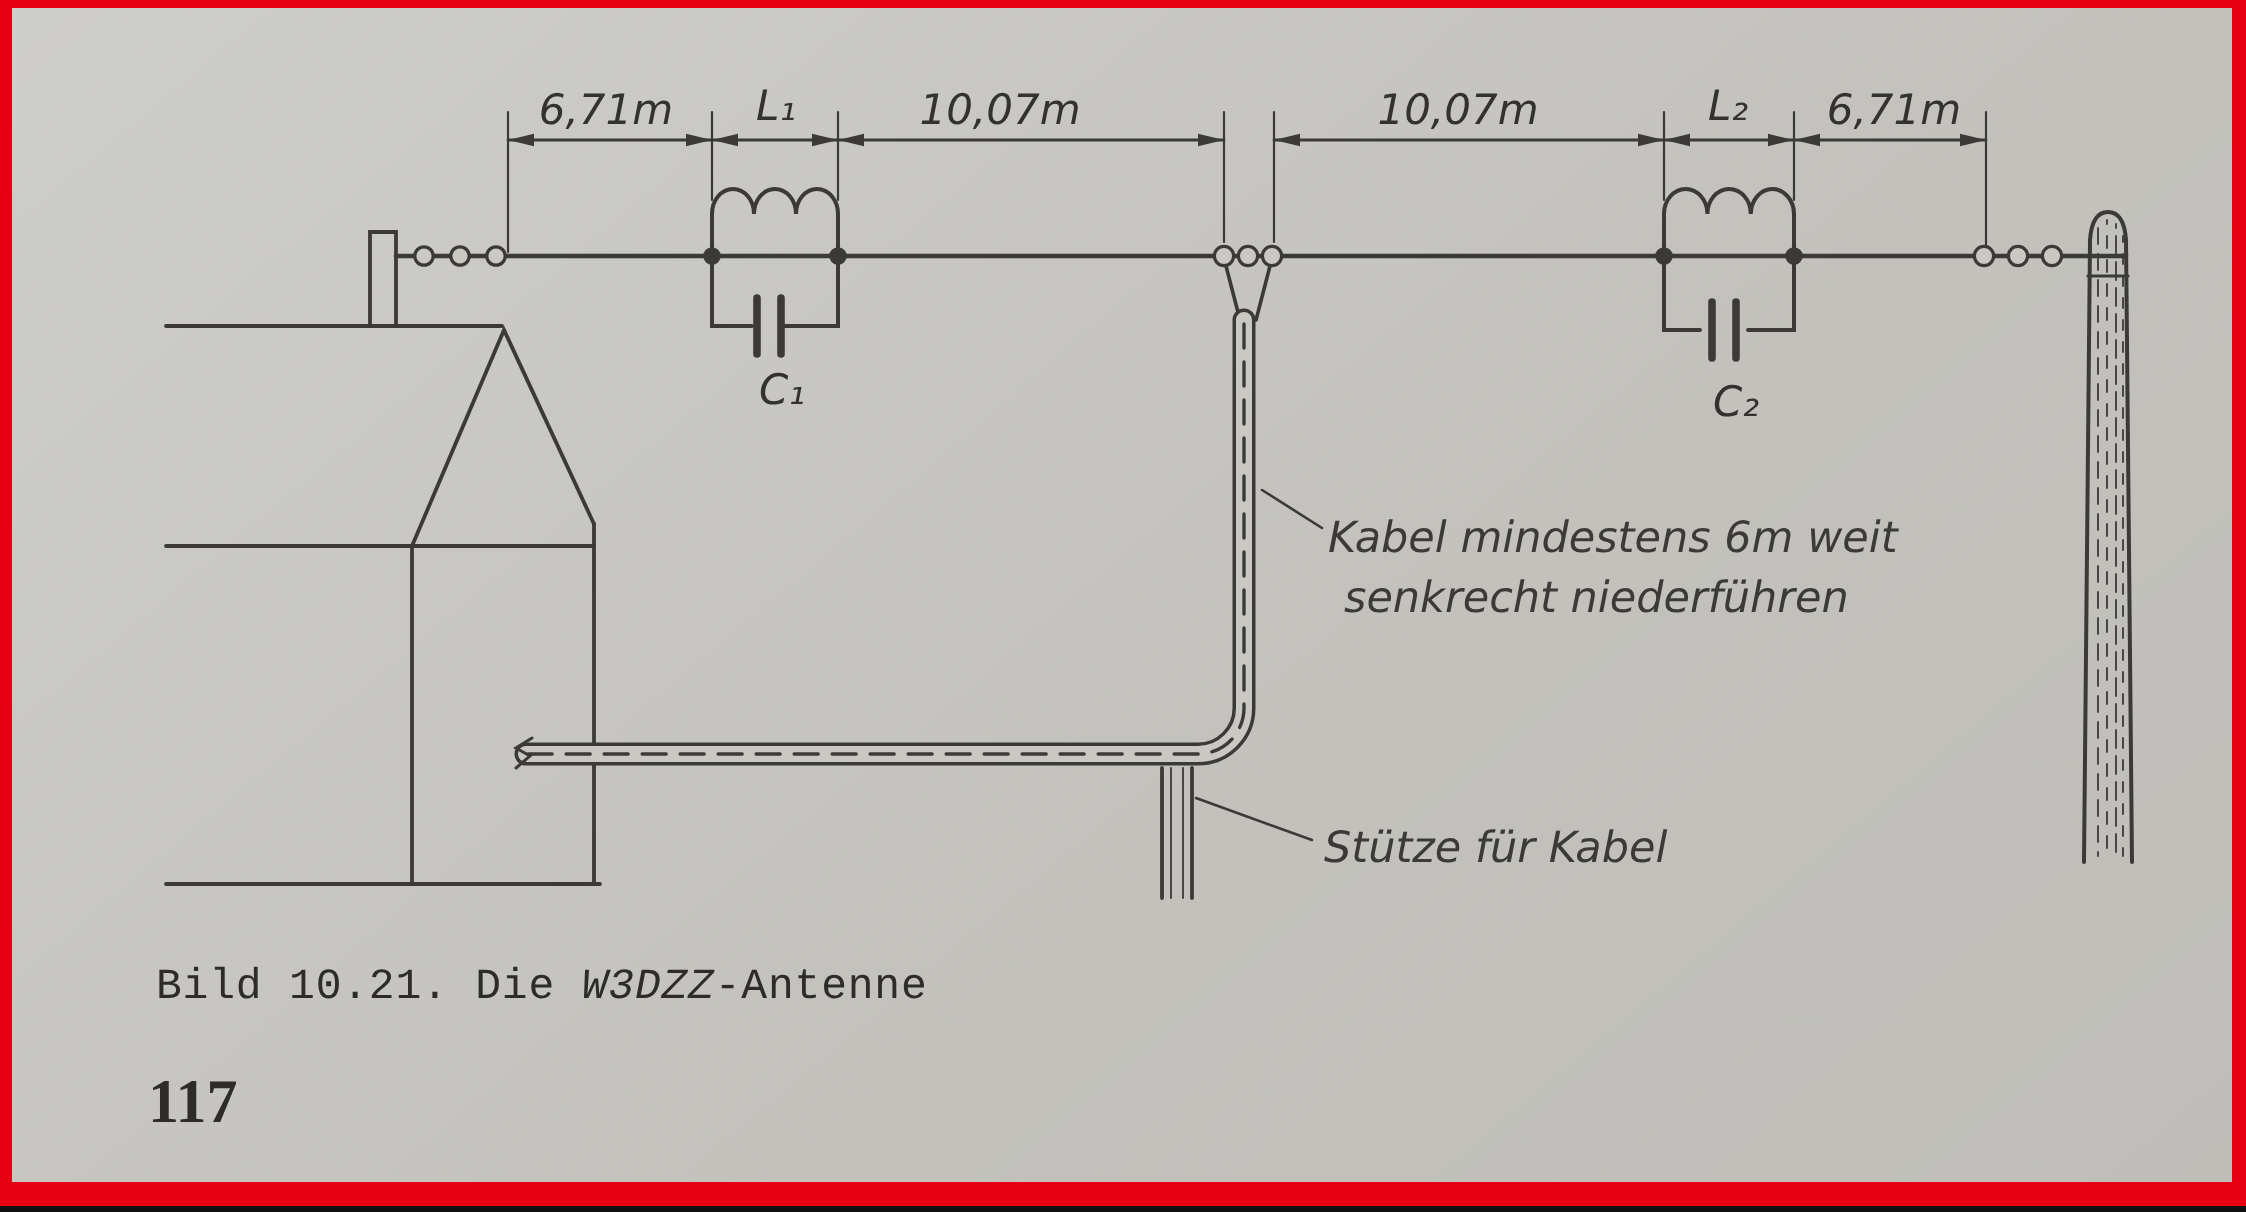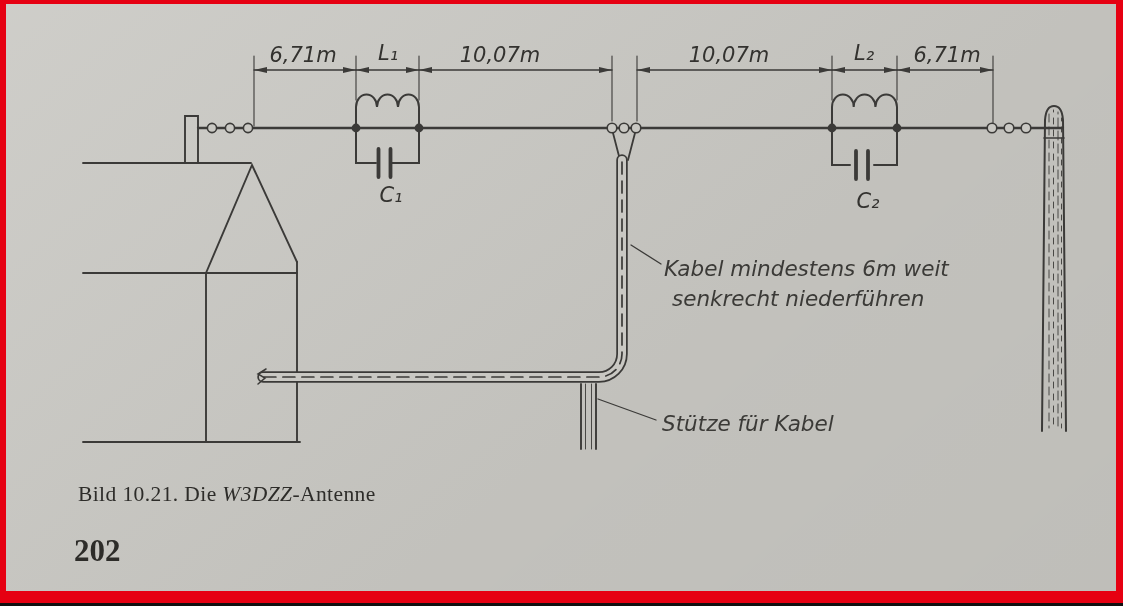--- a/index.html
+++ b/index.html
@@ -14,21 +14,21 @@
   #paper{
     position:absolute;left:6px;top:4px;width:1110px;height:587px;
     background:#c9c8c3;
     background-image:linear-gradient(140deg, rgba(255,255,255,0.10), rgba(0,0,0,0.035) 60%, rgba(0,0,0,0.05));
   }
   #diagram-svg{position:absolute;left:0;top:0;width:1123px;height:606px;}
   .dimtext{font-family:"DejaVu Sans",sans-serif;font-style:italic;font-size:21px;fill:#33322f;}
   .notetext{font-family:"DejaVu Sans",sans-serif;font-style:italic;font-size:21.5px;fill:#3b3a37;}
   #figure-caption{
     position:absolute;left:78px;top:482px;
-    font-family:Liberation Serif, serif;font-size:21.5px;color:#2d2c29;
+    font-family:Liberation Mono, monospace;font-size:21.5px;color:#2d2c29;
     letter-spacing:0.4px;white-space:pre;
   }
   #figure-caption .it{font-style:italic;}
   #page-number{
     position:absolute;left:74px;top:533px;
     font-family:"Liberation Serif",serif;font-size:31px;font-weight:600;color:#2d2c29;
   }
 </style>
 </head>
 <body>
@@ -157,13 +157,13 @@
     <text class="dimtext" text-anchor="middle" x="391" y="202">C₁</text>
     <text class="dimtext" text-anchor="middle" x="868" y="208">C₂</text>
     <text class="notetext" x="664" y="276">Kabel mindestens 6m weit</text>
     <text class="notetext" x="672" y="306">senkrecht niederführen</text>
     <text class="notetext" x="662" y="431">Stütze für Kabel</text>
   </g>
 </svg>
 
 <div id="figure-caption"><span>Bild 10.21. Die </span><span class="it">W3DZZ</span><span>-Antenne</span></div>
 
-<div id="page-number">202</div>
+<div id="page-number">117</div>
 
 </body></html>

